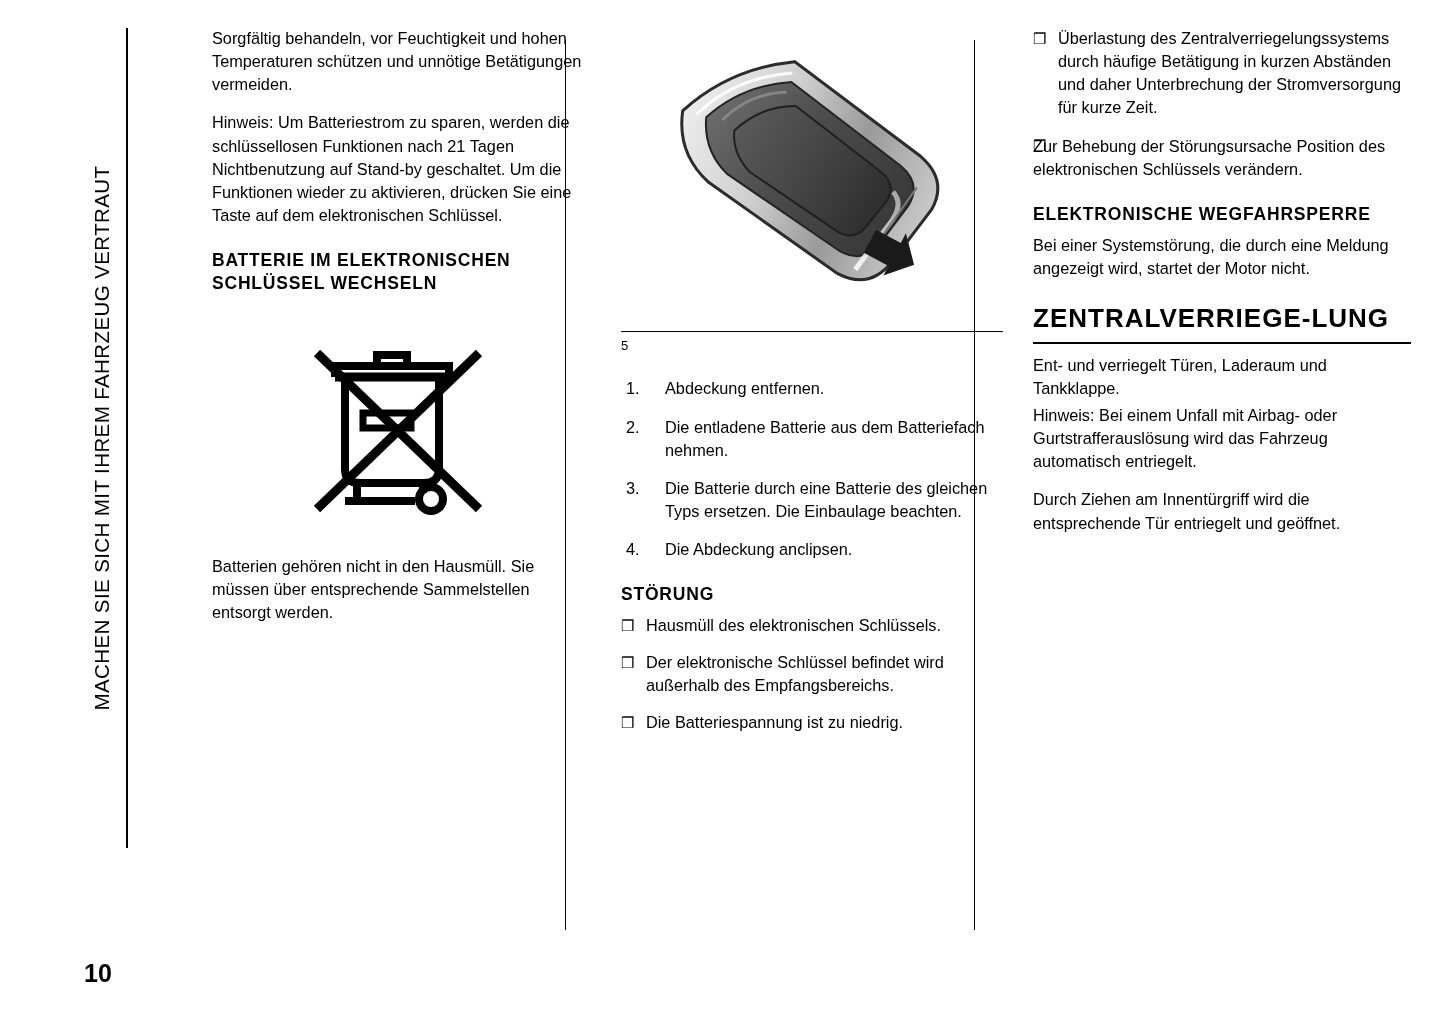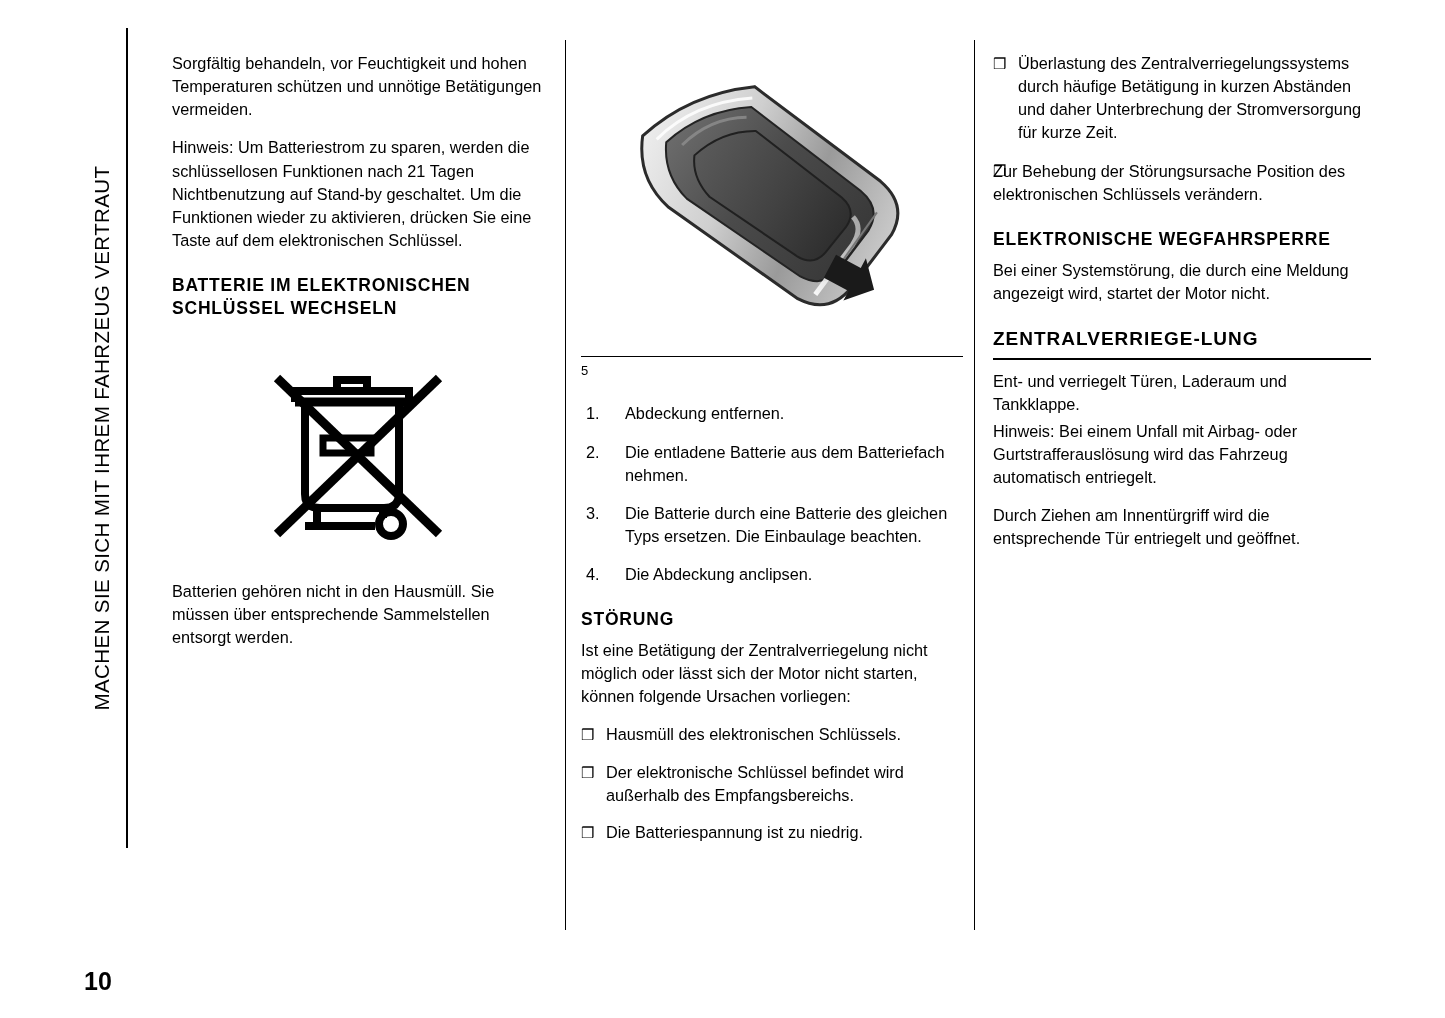--- a/index.html
+++ b/index.html
@@ -40,31 +40,32 @@
     white-space: nowrap;
     font-size: 20.5px;
     letter-spacing: 0.4px;
     font-weight: 400;
   }
 
   
   .page-number {
     position: absolute;
     left: 84px;
-    bottom: 22px;
+    bottom: 30px;
     font-size: 25px;
     font-weight: bold;
   }
 
   
   .col {
     position: absolute;
-    top: 52px;
+    top: 27px;
     font-size: 16.3px;
     line-height: 1.42;
+    margin-left: 40px;
   }
   .col-1 { left: 172px; width: 375px; }
   .col-2 { left: 581px; width: 382px; }
   .col-3 { left: 993px; width: 378px; }
 
   .col-div {
     position: absolute;
     top: 40px;
     width: 0;
     height: 890px;
@@ -79,21 +80,21 @@
   p.tight { margin-bottom: 4px; }
 
   h2 {
     font-size: 17.5px;
     font-weight: bold;
     letter-spacing: 0.8px;
     margin: 22px 0 8px 0;
     line-height: 1.3;
   }
   h2.big {
-    font-size: 19px;
+    font-size: 26px;
     letter-spacing: 1px;
   }
   h2.ruled {
     border-bottom: 2px solid #000;
     padding-bottom: 6px;
     margin-bottom: 10px;
   }
 
   .lead { font-weight: normal; }
 
@@ -293,21 +294,20 @@
         <span>Die Batterie durch eine Batterie des gleichen Typs ersetzen. Die Einbaulage beachten.</span>
       </li>
       <li>
         <span class="num">4.</span>
         <span>Die Abdeckung anclipsen.</span>
       </li>
     </ol>
 
     <h2>STÖRUNG</h2>
 
-    <p>Ist eine Betätigung der Zentralverriegelung nicht möglich oder lässt sich der Motor nicht starten, können folgende Ursachen vorliegen:</p>
 
     <ul class="sqlist">
       <li>
         <span class="sq">❒</span>
         <span>Hausmüll des elektronischen Schlüssels.</span>
       </li>
       <li>
         <span class="sq">❒</span>
         <span>Der elektronische Schlüssel befindet wird außerhalb des Empfangsbereichs.</span>
       </li>

